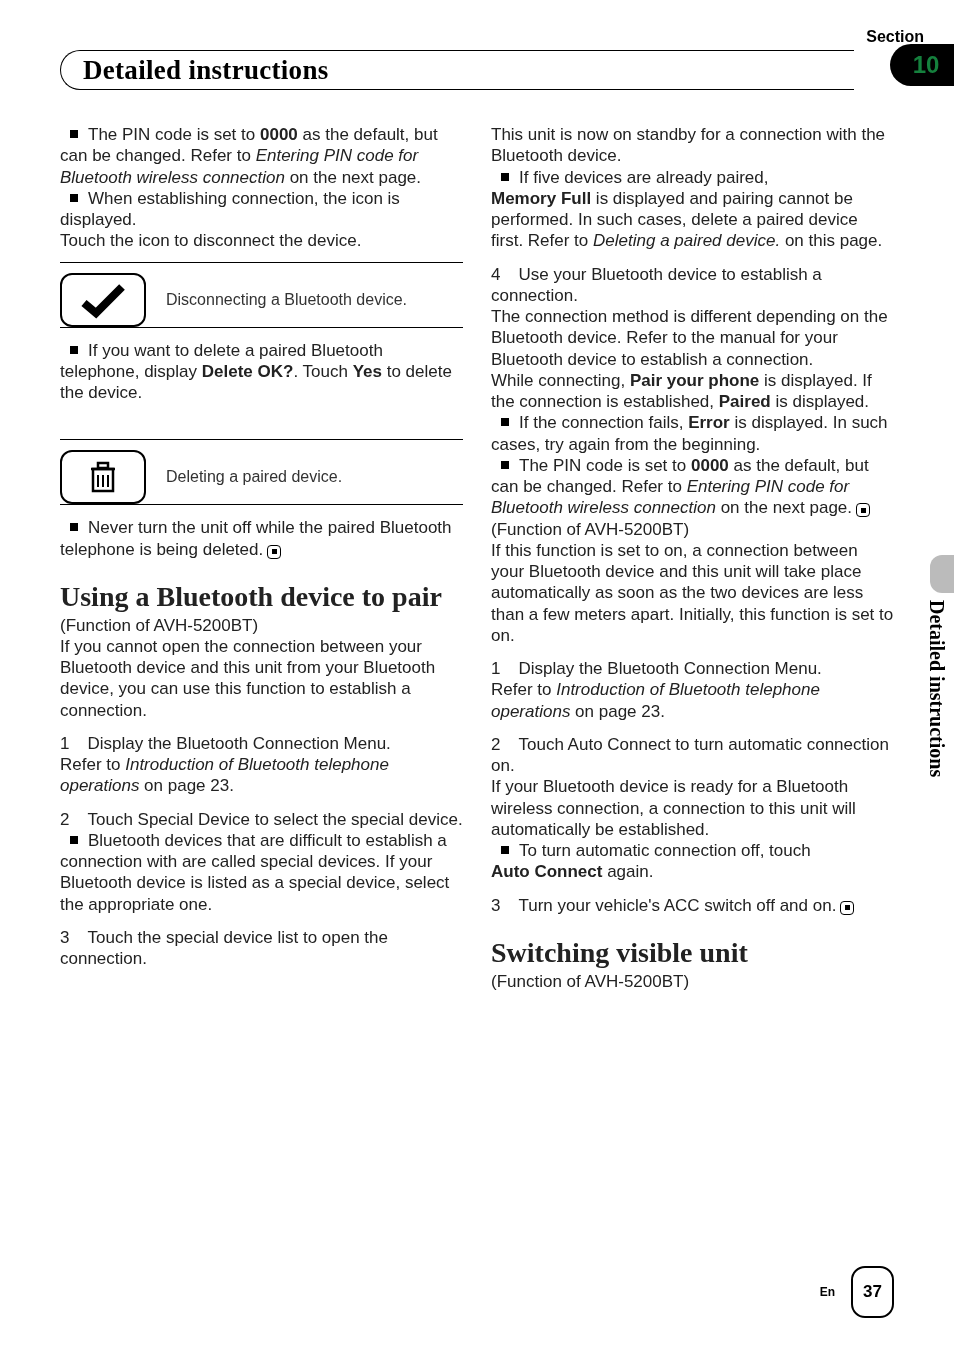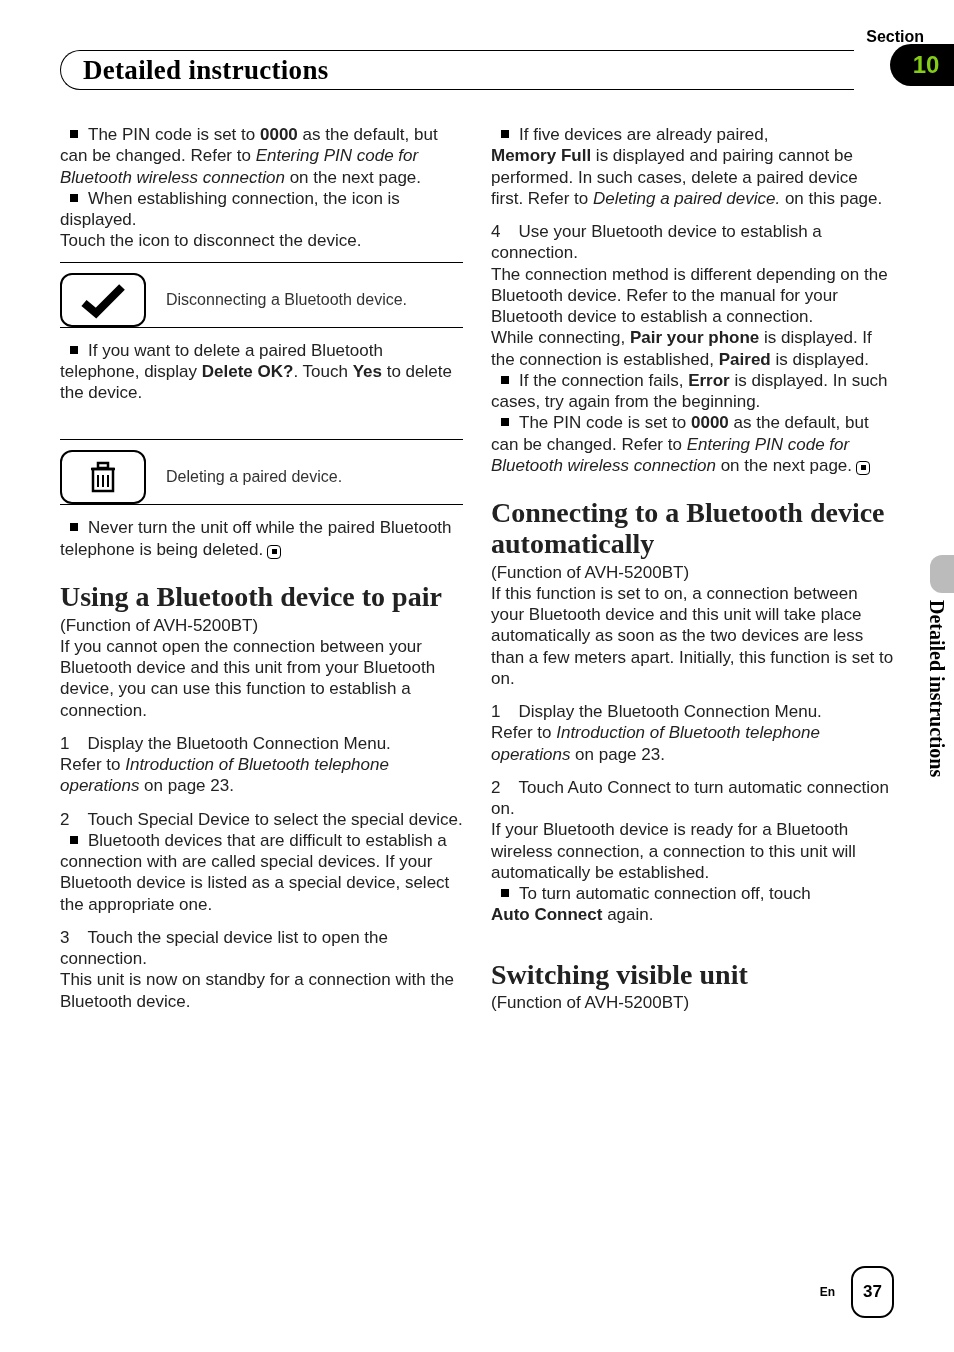--- a/index.html
+++ b/index.html
@@ -19,21 +19,21 @@
     font-size: 16px;
     font-weight: bold;
   }
   .chapter-badge {
     position: absolute;
     top: 44px;
     right: 0;
     width: 64px;
     height: 42px;
     background: #000;
-    color: #84cc16;
+    color: #15803d;
     font-size: 24px;
     font-weight: bold;
     border-top-left-radius: 22px;
     border-bottom-left-radius: 22px;
     display: flex;
     align-items: center;
     justify-content: center;
     padding-left: 8px;
   }
   .chapter-title-wrap {
@@ -239,35 +239,35 @@
 
   <p><span>first. Refer to </span><span class="italic">Deleting a paired device.</span><span> on this page.</span></p>
 
   <div class="gap"></div>
   <p class="step-lead"><span class="step-num">4</span><span>Use your Bluetooth device to establish a connection.</span></p>
   <p>The connection method is different depending on the Bluetooth device. Refer to the manual for your Bluetooth device to establish a connection.</p>
   <p><span>While connecting, </span><span class="bold">Pair your phone</span><span> is displayed. If the connection is established, </span><span class="bold">Paired</span><span> is displayed.</span></p>
   <p><span class="bullet"></span><span>If the connection fails, </span><span class="bold">Error</span><span> is displayed. In such cases, try again from the beginning.</span></p>
   <p><span class="bullet"></span><span>The PIN code is set to </span><span class="bold">0000</span><span> as the default, but can be changed. Refer to </span><span class="italic">Entering PIN code for Bluetooth wireless connection</span><span> on the next page.</span><span class="end-mark"></span></p>
 
-  <div class="h2">Connecting to a Bluetooth device automatically</div>
   <p>(Function of AVH-5200BT)</p>
   <p>If this function is set to on, a connection between your Bluetooth device and this unit will take place automatically as soon as the two devices are less than a few meters apart. Initially, this function is set to on.</p>
 
   <div class="gap"></div>
   <p class="step-lead"><span class="step-num">1</span><span>Display the Bluetooth Connection Menu.</span></p>
   <p><span>Refer to </span><span class="italic">Introduction of Bluetooth telephone operations</span><span> on page 23.</span></p>
 
   <div class="gap"></div>
   <p class="step-lead"><span class="step-num">2</span><span>Touch Auto Connect to turn automatic connection on.</span></p>
   <p>If your Bluetooth device is ready for a Bluetooth wireless connection, a connection to this unit will automatically be established.</p>
   <p><span class="bullet"></span><span>To turn automatic connection off, touch </span></p>
   <p><span class="bold">Auto Connect</span><span> again.</span></p>
 
   <div class="gap"></div>
+  <p class="step-lead"><span class="step-num">3</span><span>Turn your vehicle's ACC switch off and on.</span><span class="end-mark"></span></p>
 
   <div class="h2">Switching visible unit</div>
   <p>(Function of AVH-5200BT)</p>
 
 </div>
 
 <div class="footer">
   <span class="lang">En</span>
   <span class="page-num-badge">37</span>
 </div>

